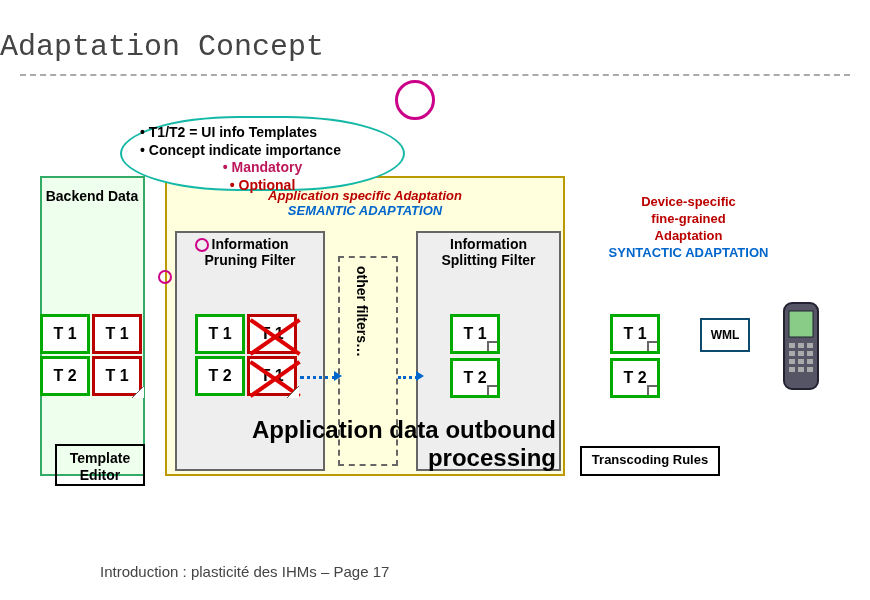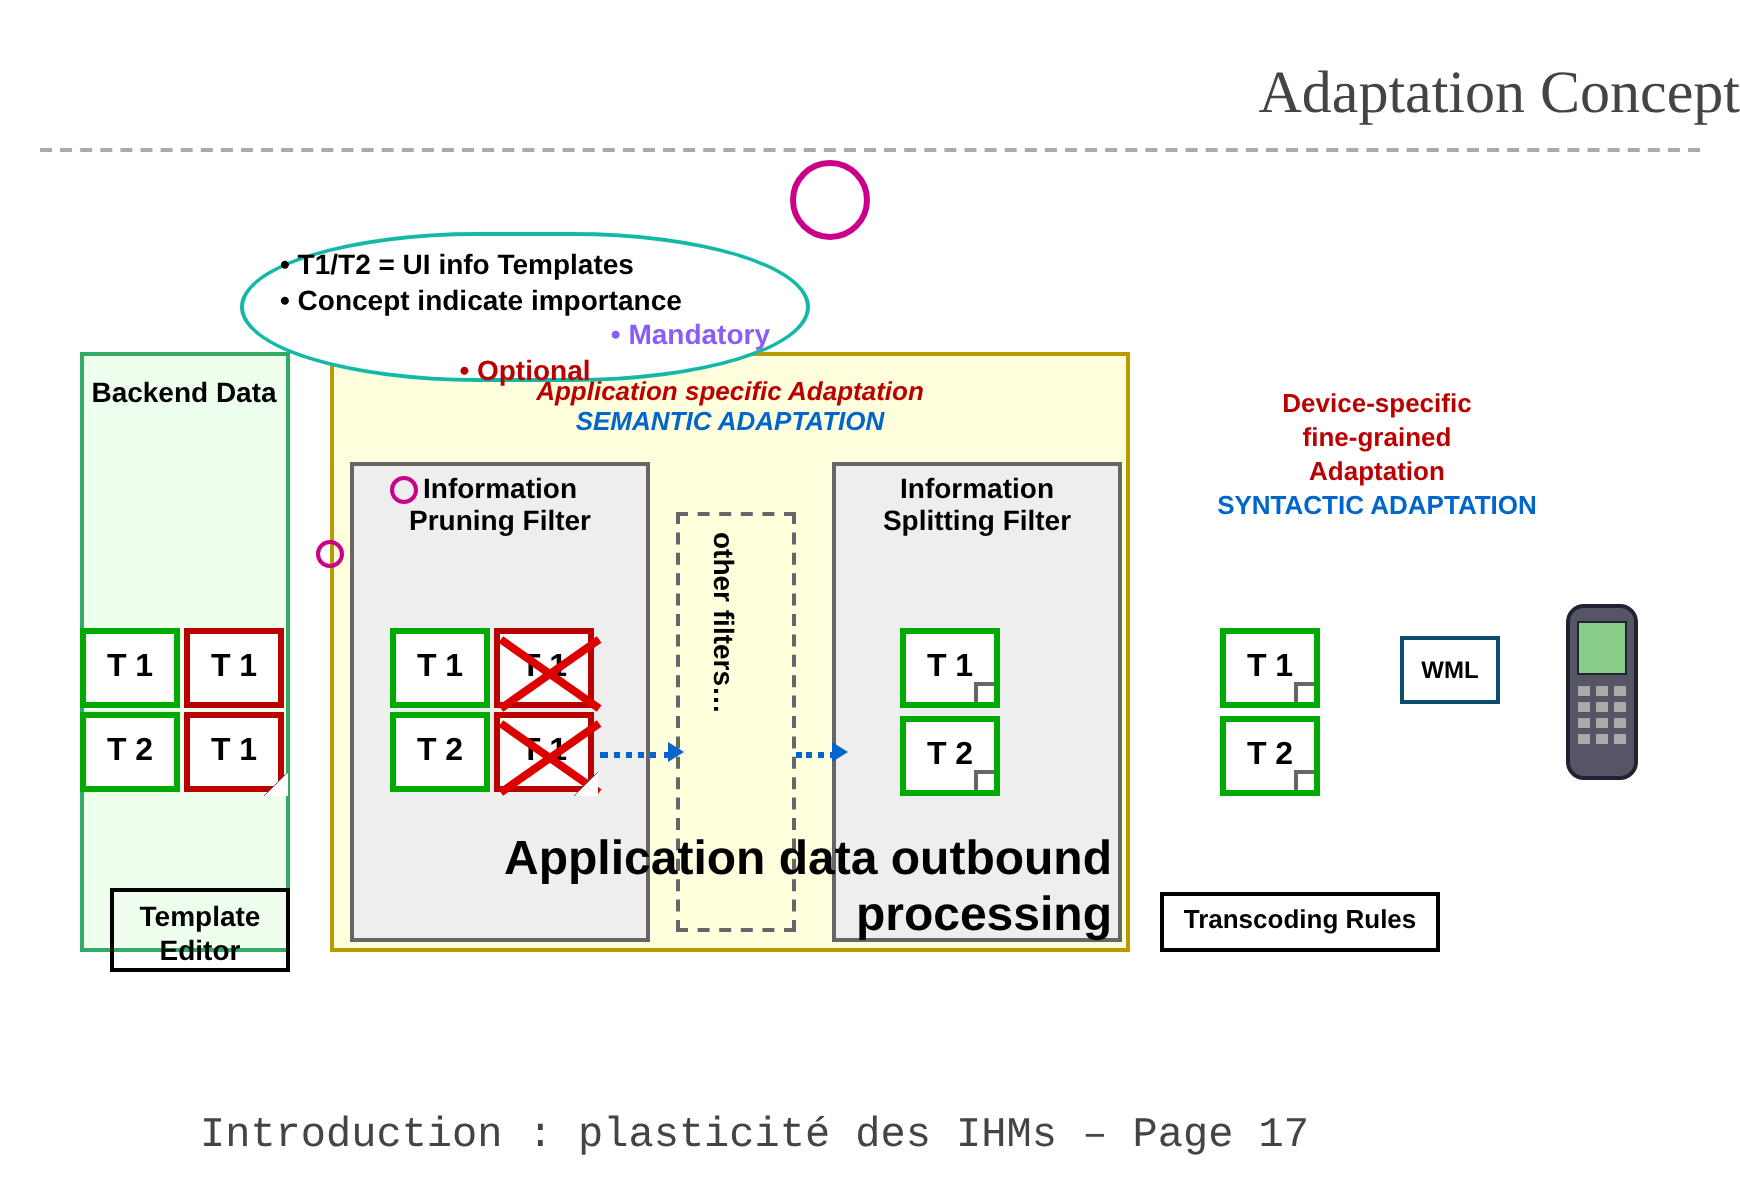--- a/index.html
+++ b/index.html
@@ -1,32 +1,32 @@
 <!DOCTYPE html>
 <html><head>
 <meta charset="utf-8">
 <style>
   * { box-sizing: border-box; margin: 0; padding: 0; }
   body { width: 870px; height: 600px; font-family: Arial, sans-serif; position: relative; background: #fff; }
-  .title { font-family: Liberation Serif, serif; font-size: 30px; color: #444; text-align: right; padding-top: 30px; padding-bottom: 10px; }
+  .title { font-family: Liberation Mono, monospace; font-size: 30px; color: #444; text-align: left; padding-top: 30px; padding-bottom: 10px; }
   .dashed-line { border-top: 2px dashed #aaa; margin: 0 20px; }
   .canvas { position: relative; width: 100%; height: 430px; }
   .backend-box { position: absolute; left: 40px; top: 100px; width: 105px; height: 300px; border: 2px solid #3a6; background: #efe; }
   .backend-label { position: absolute; left: 42px; top: 112px; font-size: 14px; font-weight: bold; text-align: center; width: 100px; }
   .semantic-box { position: absolute; left: 165px; top: 100px; width: 400px; height: 300px; border: 2px solid #b90; background: #ffd; }
   .semantic-label { position: absolute; left: 235px; top: 112px; font-size: 13px; font-weight: bold; color: #b00; text-align: center; width: 260px; font-style: italic; }
   .syntactic-box { position: absolute; left: 596px; top: 110px; width: 185px; height: 155px; font-size: 13px; font-weight: bold; color: #b00; text-align: center; padding-top: 8px; line-height: 1.3; }
   .syntactic-box .line2 { color: #06c; }
   .inner-box { position: absolute; border: 2px solid #666; }
   .info-pruning-box { left: 175px; top: 155px; width: 150px; height: 240px; background: #eee; }
   .info-splitting-box { left: 416px; top: 155px; width: 145px; height: 240px; background: #eee; }
   .inner-label { position: absolute; font-size: 14px; font-weight: bold; text-align: center; }
   .sun-circle { position: absolute; width: 40px; height: 40px; border: 3px solid #c08; border-radius: 50%; left: 395px; top: 4px; }
   .cloud { position: absolute; left: 120px; top: 40px; width: 285px; height: 75px; background: #fff; border: 2px solid #14b8a6; border-radius: 50%/60%; padding: 6px 18px; font-size: 14px; font-weight: bold; line-height: 1.25; }
-  .cloud .mandatory { color: #8b5cf6; text-align: right; }
+  .cloud .mandatory { color: #be185d; text-align: center; }
   .cloud .optional { color: #b00; text-align: center; }
   .grid2 { position: absolute; display: grid; grid-template-columns: 50px 50px; grid-template-rows: 40px 40px; gap: 2px; }
   .grid-backend { left: 40px; top: 238px; }
   .grid-pruning { left: 195px; top: 238px; }
   .cell { border: 3px solid #0a0; display: flex; align-items: center; justify-content: center; font-weight: bold; font-size: 16px; background: #fff; }
   .cell.red { border-color: #b00; position: relative; }
   .cell.red .x1, .cell.red .x2 { position: absolute; width: 60px; height: 4px; background: #d00; top: 18px; left: -5px; }
   .cell.red .x1 { transform: rotate(35deg); }
   .cell.red .x2 { transform: rotate(-35deg); }
   .page-corner { position: absolute; right: -2px; bottom: -2px; width: 12px; height: 12px; background: linear-gradient(135deg, transparent 48%, #666 50%, #fff 52%); }
@@ -39,21 +39,21 @@
   .phone { position: absolute; left: 782px; top: 225px; width: 38px; height: 90px; }
   .other-filters-box { position: absolute; left: 338px; top: 180px; width: 60px; height: 210px; border: 2px dashed #666; }
   .other-filters-label { position: absolute; left: 354px; top: 190px; writing-mode: vertical-rl; font-size: 14px; font-weight: bold; }
   .arrow-dotted { position: absolute; border-top: 3px dotted #06c; height: 0; }
   .arr1 { left: 300px; top: 300px; width: 36px; }
   .arr2 { left: 398px; top: 300px; width: 20px; }
   .arrow-head { position: absolute; width: 0; height: 0; border-left: 8px solid #06c; border-top: 5px solid transparent; border-bottom: 5px solid transparent; }
   .big-label { position: absolute; left: 176px; top: 340px; width: 380px; font-size: 24px; font-weight: bold; text-align: right; }
   .template-editor { position: absolute; left: 55px; top: 368px; width: 90px; height: 42px; border: 2px solid #000; font-size: 14px; font-weight: bold; text-align: center; padding-top: 4px; line-height: 1.2; }
   .transcoding { position: absolute; left: 580px; top: 370px; width: 140px; height: 30px; border: 2px solid #000; font-size: 13px; font-weight: bold; text-align: center; padding-top: 4px; }
-  .footer { position: absolute; left: 100px; bottom: 20px; font-family: Liberation Mono, monospace; font-size: 21px; color: #444; }
+  .footer { position: absolute; left: 100px; bottom: 20px; font-family: Liberation Sans, sans-serif; font-size: 15px; color: #444; }
   .small-circle { position: absolute; width: 14px; height: 14px; border: 2px solid #c08; border-radius: 50%; }
   .sc1 { left: 195px; top: 162px; }
   .sc2 { left: 158px; top: 194px; }
 </style>
 </head>
 <body>
 
 <div class="title">Adaptation Concept</div>
 <div class="dashed-line"></div>
 

